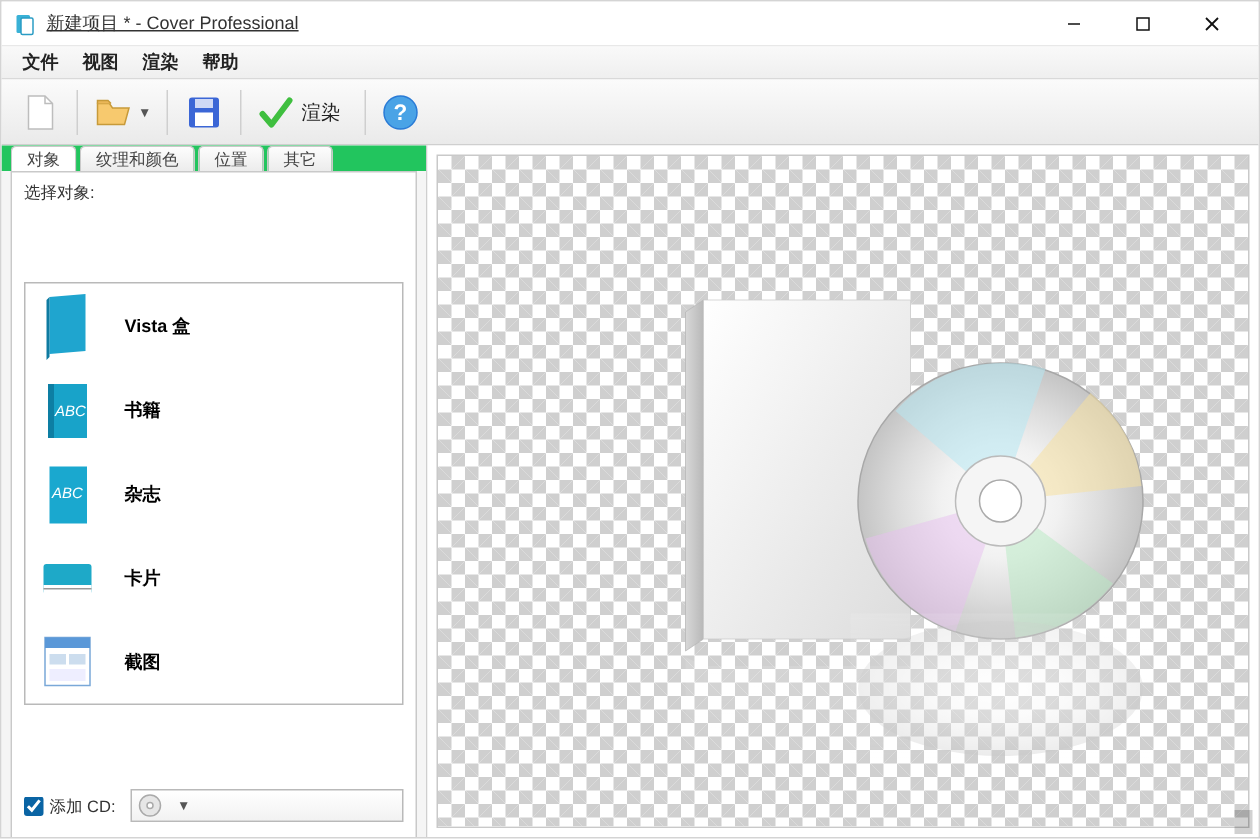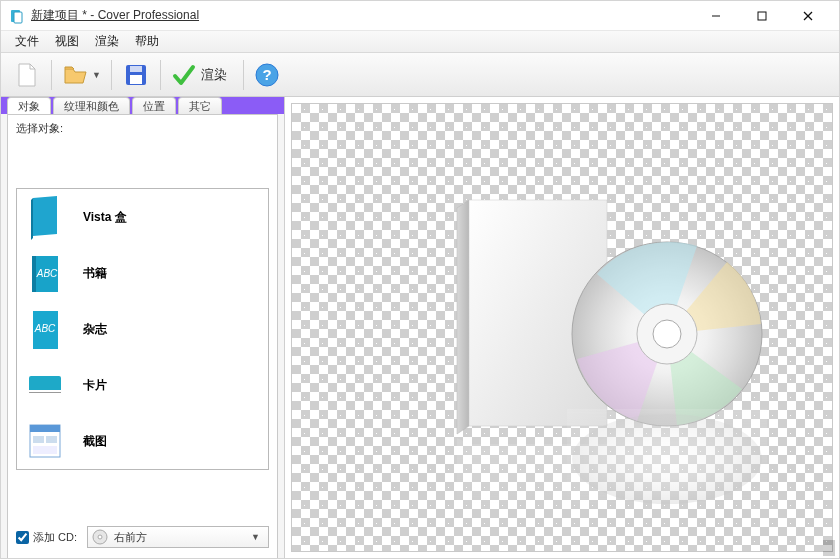--- a/index.html
+++ b/index.html
@@ -21,42 +21,42 @@
 .win-controls { display: flex; gap: 0; }
 .win-btn { width: 46px; height: 30px; display: flex; align-items: center; justify-content: center; cursor: default; }
 
 .menubar {
   height: 22px; display: flex; align-items: center;
   padding: 0 6px;
   background: linear-gradient(#f9f9f9,#efefef);
   border-bottom: 1px solid #d9d9d9;
   font-size: 12px; color: #222;
 }
-.menubar span { padding: 2px 8px; cursor: default; }
+.menubar span { padding: 2px 8px; cursor: default; font-weight: bold; }
 
 .toolbar {
   height: 44px; display: flex; align-items: center;
   padding: 4px 8px;
   background: linear-gradient(#fbfbfb,#eaeaea);
   border-bottom: 1px solid #cfcfcf;
 }
 .tbtn { display: flex; align-items: center; height: 34px; padding: 0 4px; cursor: default; border-radius: 3px; }
 .tbtn.label { padding-right: 10px; }
 .tbtn .txt { margin-left: 4px; font-size: 13px; color: #222; }
 .tsep { width: 1px; height: 30px; background: #cfcfcf; margin: 0 6px; }
 .drop-caret { margin-left: 2px; font-size: 9px; color: #555; }
 
 .content { display: flex; height: calc(100% - 30px - 22px - 44px); }
 
 .left-pane {
   width: 284px; background: #f5f5f5;
   border-right: 1px solid #cfcfcf;
   display: flex; flex-direction: column;
 }
-.tabs { display: flex; height: 22px; padding-left: 6px; gap: 2px; background: #8b5cf6; }
+.tabs { display: flex; height: 22px; padding-left: 6px; gap: 2px; background: #22c55e; }
 .tab {
   padding: 1px 10px 0; font-size: 11px; color: #444;
   background: linear-gradient(#fdfdfd,#ececec);
   border: 1px solid #c9c9c9; border-bottom: none;
   border-radius: 4px 4px 0 0; cursor: default;
   display: flex; align-items: center;
 }
 .tab.active { background: #fff; font-weight: normal; }
 .panel { flex: 1; background: #fff; margin: 0 6px 6px 6px; border: 1px solid #c9c9c9; display: flex; flex-direction: column; gap: 48px; }
 .panel-lbl { font-size: 11px; color: #333; padding: 6px 8px 4px; }
@@ -247,21 +247,20 @@
           <input type="checkbox" checked="" style="">
           <span>添加 CD:</span>
         </label>
         <div class="dropdown">
           <span class="dd-icon">
             <svg viewBox="0 0 16 16">
                 <circle cx="8" cy="8" r="7" fill="#e6e6e6" stroke="#aaa"></circle>
                 <circle cx="8" cy="8" r="2" fill="#fff" stroke="#aaa"></circle>
               </svg>
           </span>
-          <span class="dd-text">右前方</span>
           <span class="caret">▼</span>
         </div>
       </div>
     </div>
   </div>
 
   <div class="canvas-area">
     <div class="checker-wrap">
       <div class="checker"></div>
 

